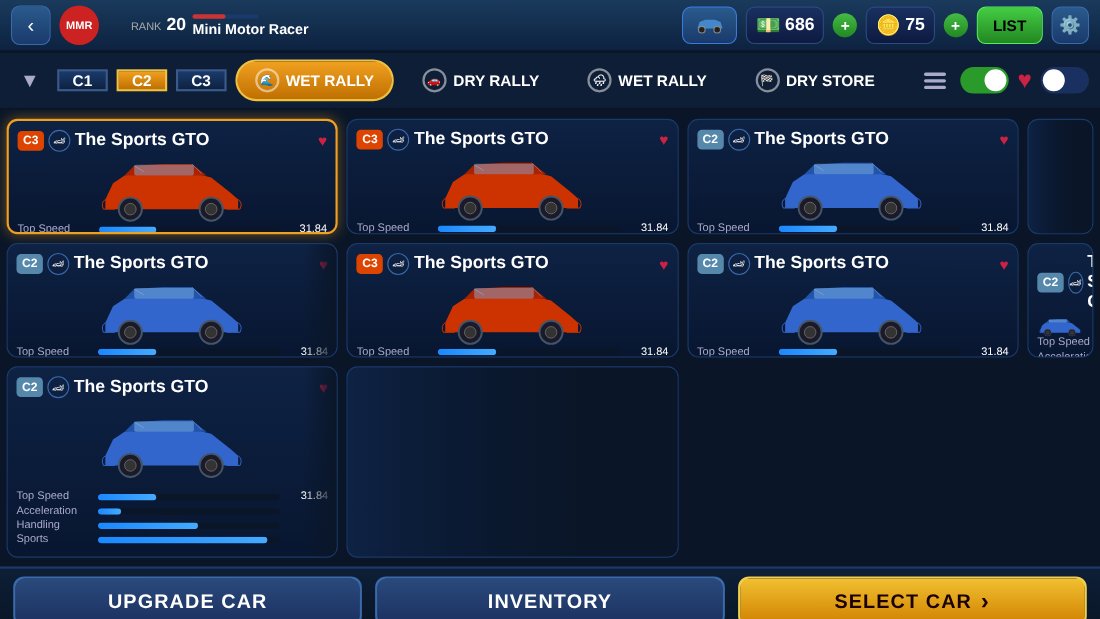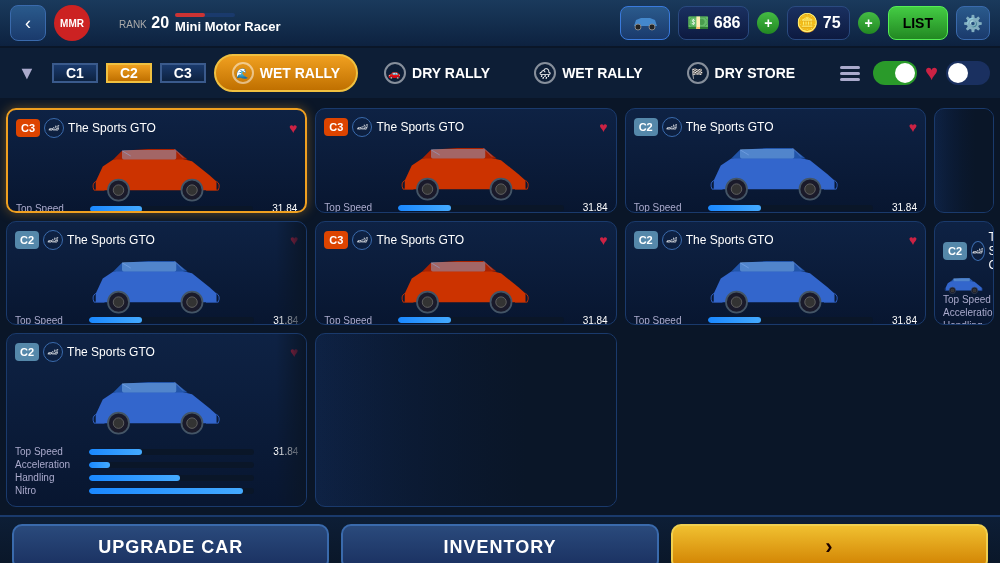--- a/index.html
+++ b/index.html
@@ -181,21 +181,21 @@
       border-radius: 4px; font-size: 11px; font-weight: bold;
       display: flex; align-items: center; justify-content: center;
     }
     .badge-c3 { background: #dd4400; }
     .badge-c2 { background: #5588aa; }
     .car-icon-small {
       width: 20px; height: 20px;
       border: 1px solid #3a6aac; border-radius: 50%;
       display: flex; align-items: center; justify-content: center; font-size: 9px;
     }
-    .card-name { font-size: 12px; font-weight: normal; flex: 1; }
+    .card-name { font-size: 16px; font-weight: bold; flex: 1; }
     .heart-small { font-size: 14px; color: #cc2244; margin-left: auto; }
 
     .car-image-area {
       position: relative; height: 80px;
       display: flex; align-items: center; justify-content: center;
     }
     .car-svg { width: 140px; }
 
     .stats-area { flex: 1; }
     .stat-row {
@@ -608,34 +608,35 @@
         <span class="stat-val"></span>
       </div>
       <div class="stat-row">
         <span class="stat-label">Handling</span>
         <div class="stat-bar-bg">
           <div class="stat-bar" style="width:55%"></div>
         </div>
         <span class="stat-val"></span>
       </div>
       <div class="stat-row">
-        <span class="stat-label">Nitro</span>
+        <span class="stat-label">Sports</span>
         <div class="stat-bar-bg">
           <div class="stat-bar" style="width:93%"></div>
         </div>
         <span class="stat-val"></span>
       </div>
     </div>
 
     <div class="card-partial-fade"></div>
   </div>
     <div style="background: linear-gradient(90deg, rgb(14, 34, 68), rgb(8, 22, 48)); border: 1px solid rgb(26, 58, 108); border-radius: 10px; overflow: hidden;">
       <div style="height:100%;background:linear-gradient(90deg,transparent,#0a1628 70%);"></div>
     </div>
   </div>
 
 <div class="bottom-bar">
   <button class="bottom-btn">UPGRADE CAR</button>
   <button class="bottom-btn">INVENTORY</button>
   <button class="bottom-btn primary">
+    <span>SELECT CAR</span>
     <span class="chevron-right">›</span>
   </button>
 </div>
 
 </body></html>

